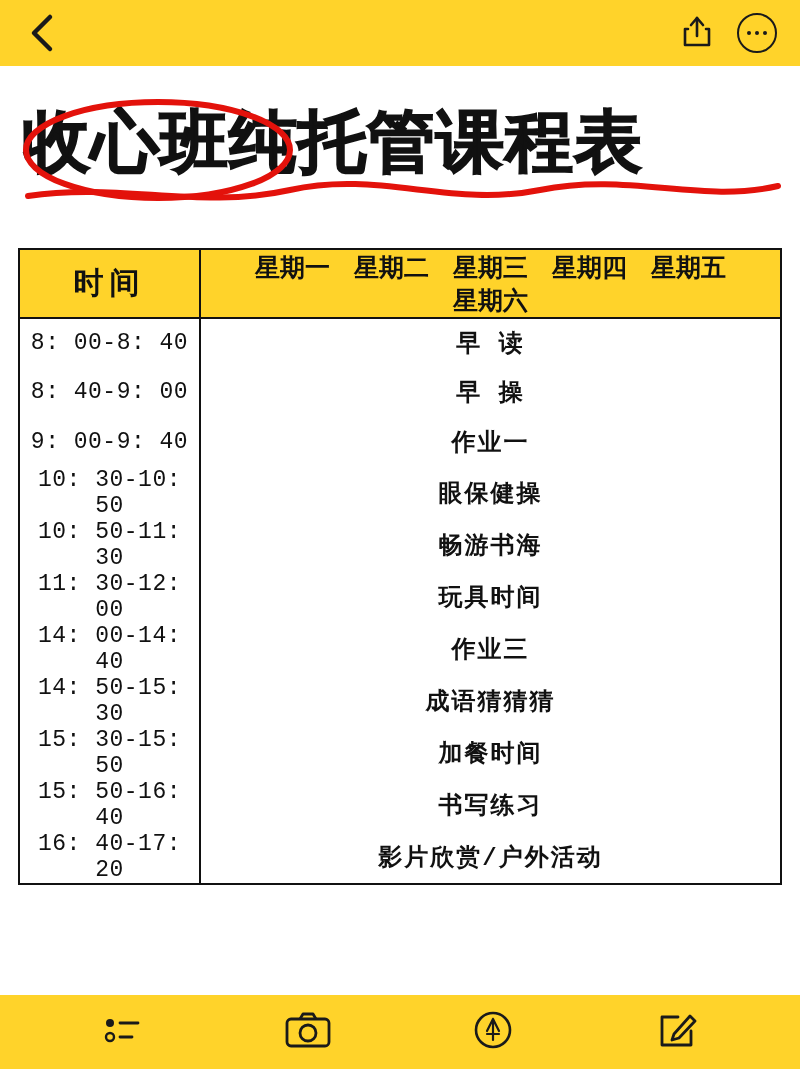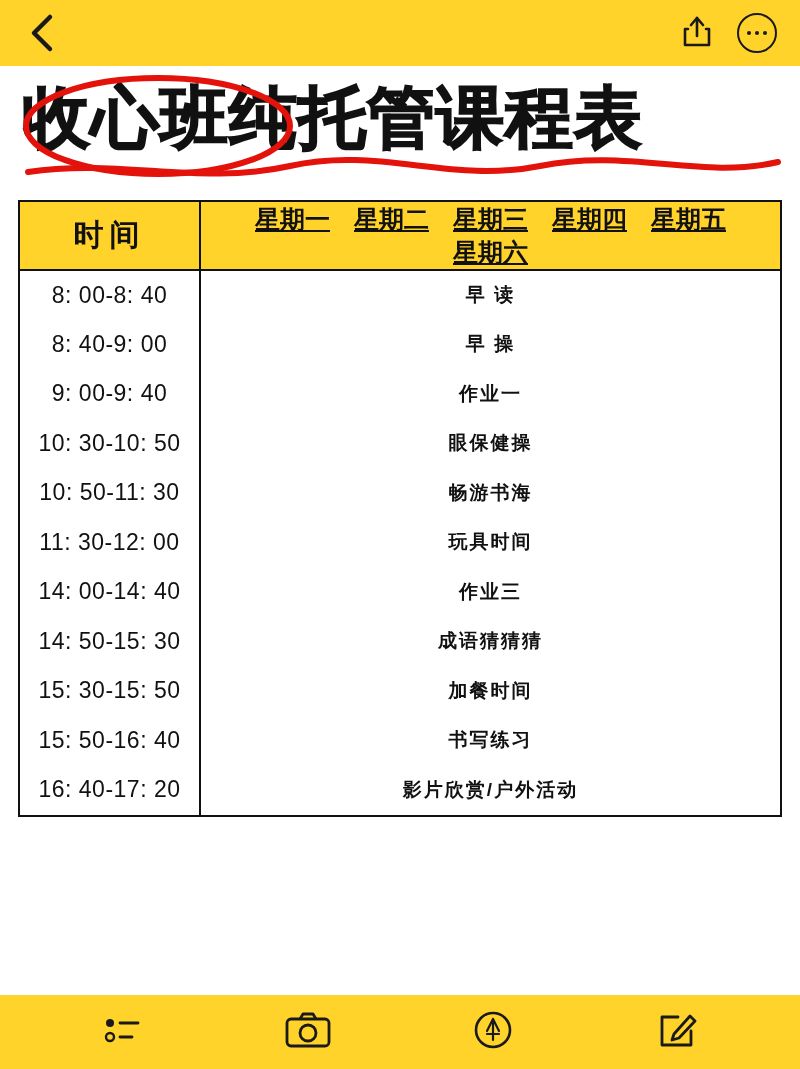--- a/index.html
+++ b/index.html
@@ -10,20 +10,21 @@
     font-family: "Liberation Sans", sans-serif;
     overflow: hidden;
   }
   .screen {
     width: 800px;
     height: 1069px;
     position: relative;
     display: flex;
     flex-direction: column;
     background: #fff;
+    gap: 24px;
   }
 
   
   .topbar {
     height: 66px;
     background: #FFD32A;
     display: flex;
     align-items: center;
     justify-content: space-between;
     padding: 0 22px;
@@ -102,35 +103,35 @@
   }
   th.time-head {
     width: 180px;
     border-right: 2px solid #111;
     font-size: 30px;
     letter-spacing: 6px;
   }
   th.days-head {
     font-size: 25px;
   }
-  th.days-head .day { margin: 0 12px; white-space: nowrap; text-decoration: underline; }
+  th.days-head .day { margin: 0 12px; white-space: nowrap; }
   tbody td {
     height: 49.5px;
-    font-family: Liberation Sans, sans-serif;
+    font-family: Liberation Mono, monospace;
     color: #111;
     text-align: center;
   }
   td.time-cell {
     width: 180px;
     border-right: 2px solid #111;
     font-size: 23px;
     letter-spacing: 0.5px;
   }
   td.act-cell {
-    font-size: 19px;
+    font-size: 24px;
     font-weight: bold;
     letter-spacing: 2px;
     margin-left: 38px;
   }
 
   
   .bottombar {
     margin-top: auto;
     height: 74px;
     background: #FFD32A;

